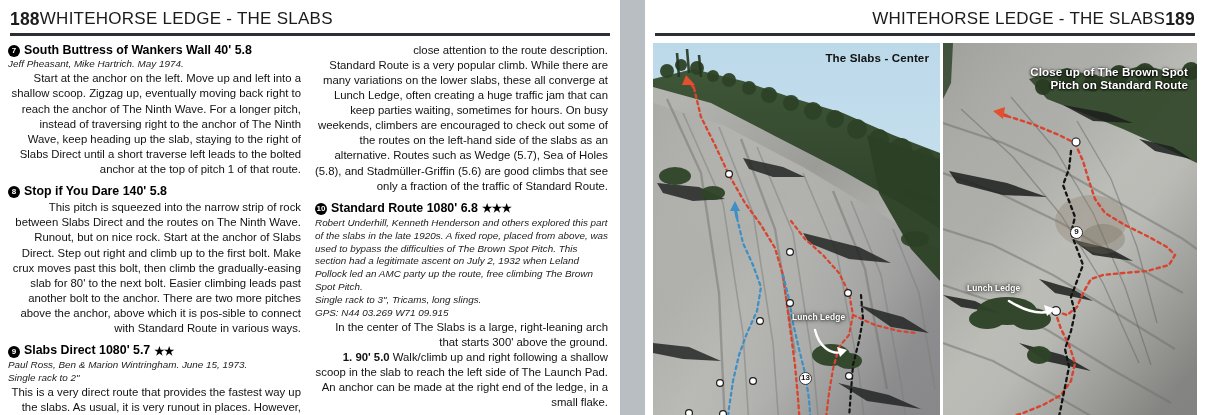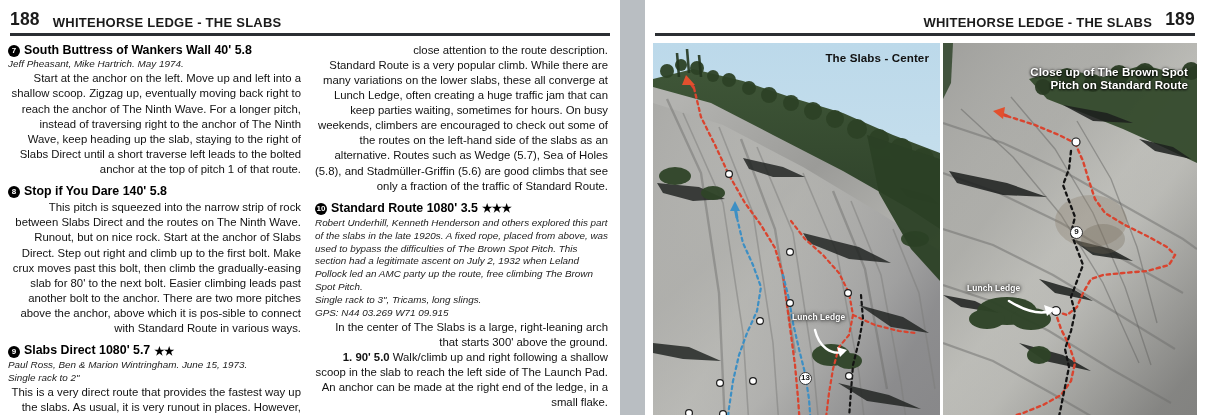--- a/index.html
+++ b/index.html
@@ -22,34 +22,33 @@
   
   .page-left {
     width: 620px; height: 415px;
     background: #ffffff;
     padding: 9px 8px 0 8px;
     position: relative;
     flex: 0 0 620px;
   }
   .hdr {
     display: flex;
-    align-items: flex-end;
-    gap: 13px;
+    align-items: flex-start;
     padding: 0 2px 3px 2px;
   }
   .hdr.right { justify-content: flex-end; }
   .hdr-folio {
     font-size: 17.5px;
     font-weight: bold;
     letter-spacing: 0.2px;
     color: #1b1b1b;
   }
   .hdr-title {
-    font-size: 13px;
-    font-weight: bold;
+    font-size: 17px;
+    font-weight: normal;
     letter-spacing: 0.25px;
     color: #1b1b1b;
   }
   .rule {
     height: 2.5px;
     background: #2b2f33;
     margin: 0 2px 7px 2px;
   }
   .cols {
     display: flex;
@@ -223,21 +222,21 @@
 
       </div>
 
       <div class="col">
 
         <p class="body-p">close attention to the route description.</p>
         <p class="body-p indent">Standard Route is a very popular climb. While there are many variations on the lower slabs, these all converge at Lunch Ledge, often creating a huge traffic jam that can keep parties waiting, sometimes for hours. On busy weekends, climbers are encouraged to check out some of the routes on the left-hand side of the slabs as an alternative. Routes such as Wedge (5.7), Sea of Holes (5.8), and Stadmüller-Griffin (5.6) are good climbs that see only a fraction of the traffic of Standard Route.</p>
 
         <div class="route-head">
           <span class="num-badge">10</span>
-          <span>Standard Route 1080' 3.5</span>
+          <span>Standard Route 1080' 6.8</span>
           <span class="stars">★★★</span>
         </div>
         <p class="fa">Robert Underhill, Kenneth Henderson and others explored this part of the slabs in the late 1920s. A fixed rope, placed from above, was used to bypass the difficulties of The Brown Spot Pitch. This section had a legitimate ascent on July 2, 1932 when Leland Pollock led an AMC party up the route, free climbing The Brown Spot Pitch.</p>
         <p class="fa">Single rack to 3", Tricams, long slings.</p>
         <p class="fa">GPS: N44 03.269 W71 09.915</p>
         <p class="body-p">In the center of The Slabs is a large, right-leaning arch that starts 300' above the ground.</p>
         <p class="body-p"><span class="pitch-num">1. 90' 5.0</span><span> Walk/climb up and right following a shallow scoop in the slab to reach the left side of The Launch Pad. An anchor can be made at the right end of the ledge, in a small flake.</span></p>
 
       </div>
     </div>

